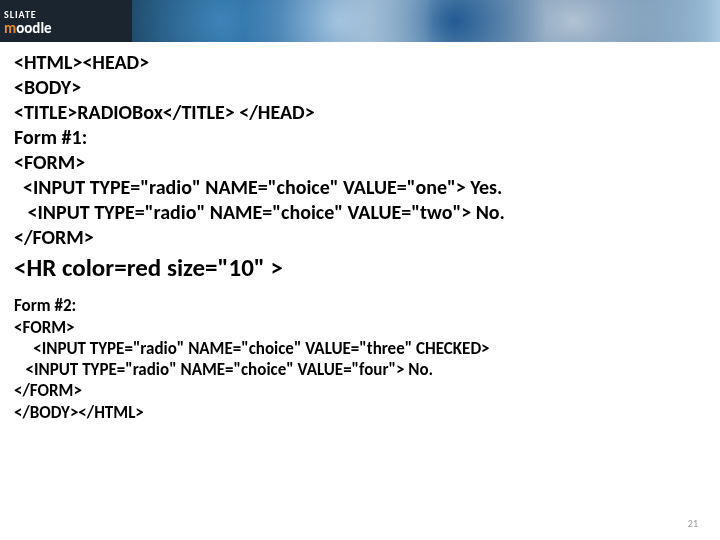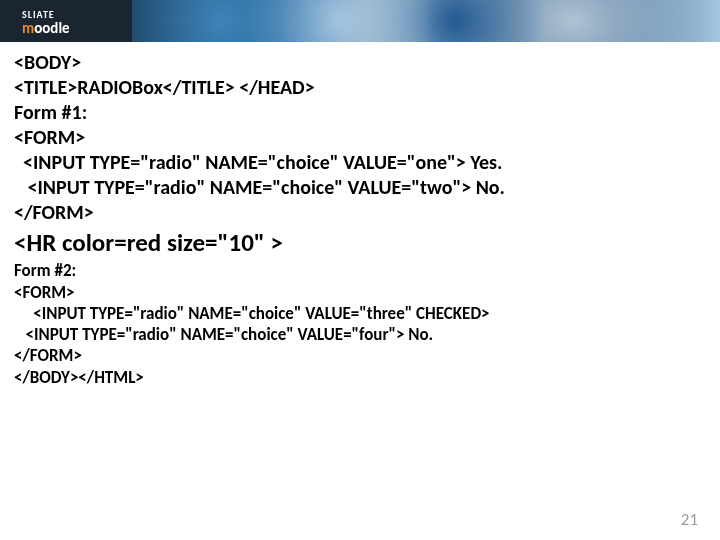--- a/index.html
+++ b/index.html
@@ -17,21 +17,21 @@
     display: flex;
     background: linear-gradient(to right, #1a2530 0%, #1a2530 18%, #2a6496 18%, #0f3a5f 40%, #c8d8e8 55%, #0a4a7a 70%, #8fb8d8 100%);
     position: relative;
   }
   .logo-block {
     width: 132px;
     height: 42px;
     background: #1a2530;
     display: flex;
     align-items: center;
-    padding-left: 22px;
+    padding-left: 4px;
     color: #fff;
     font-size: 11px;
     font-weight: bold;
   }
   .logo-text .orange { color: #e68a2e; }
   .logo-text .white { color: #fff; margin-top: 24px; }
   .banner-img {
     flex: 1;
     position: relative;
     background:
@@ -59,53 +59,54 @@
     line-height: 1.25;
   }
   .fs20 { font-size: 20px; }
   .fs25 { font-size: 25px; margin-top: 2px; }
   .fs17 { font-size: 17px; }
   .page-num {
     position: absolute;
     bottom: 10px;
     right: 22px;
     color: #9a9a9a;
-    font-size: 17px;
+    font-size: 10px;
   }
 </style>
 </head>
 <body>
 
 <div class="header-banner">
   <div class="logo-block">
     <div class="logo-text">
       <div style="font-size:10px;letter-spacing:1px;">SLIATE</div>
       <div style="font-size:15px;line-height:14px;">
         <span class="orange">m</span><span class="white">oodle</span>
       </div>
     </div>
   </div>
   <div class="banner-img"></div>
 </div>
 
 <div class="content">
 
   <div class="code-block">
+    <div class="fs20">&lt;HTML&gt;&lt;HEAD&gt;</div>
     <div class="fs20">&lt;BODY&gt;</div>
     <div class="fs20">&lt;TITLE&gt;RADIOBox&lt;/TITLE&gt; &lt;/HEAD&gt;</div>
     <div class="fs20">Form #1:</div>
     <div class="fs20">&lt;FORM&gt;</div>
     <div class="fs20" style="white-space:pre;">  &lt;INPUT TYPE="radio" NAME="choice" VALUE="one"&gt; Yes.</div>
     <div class="fs20" style="white-space:pre;">   &lt;INPUT TYPE="radio" NAME="choice" VALUE="two"&gt; No.</div>
     <div class="fs20">&lt;/FORM&gt;</div>
   </div>
 
   <div class="code-block fs25">&lt;HR color=red size="10" &gt;</div>
 
-  <div class="code-block" style="margin-top:2px;">
+  <div class="code-block" style="margin-top:12px;">
     <div class="fs17">Form #2:</div>
     <div class="fs17">&lt;FORM&gt;</div>
     <div class="fs17" style="white-space:pre;">     &lt;INPUT TYPE="radio" NAME="choice" VALUE="three" CHECKED&gt;</div>
     <div class="fs17" style="white-space:pre;">   &lt;INPUT TYPE="radio" NAME="choice" VALUE="four"&gt; No.</div>
     <div class="fs17">&lt;/FORM&gt;</div>
     <div class="fs17">&lt;/BODY&gt;&lt;/HTML&gt;</div>
   </div>
 </div>
 
 <div class="page-num">21</div>

